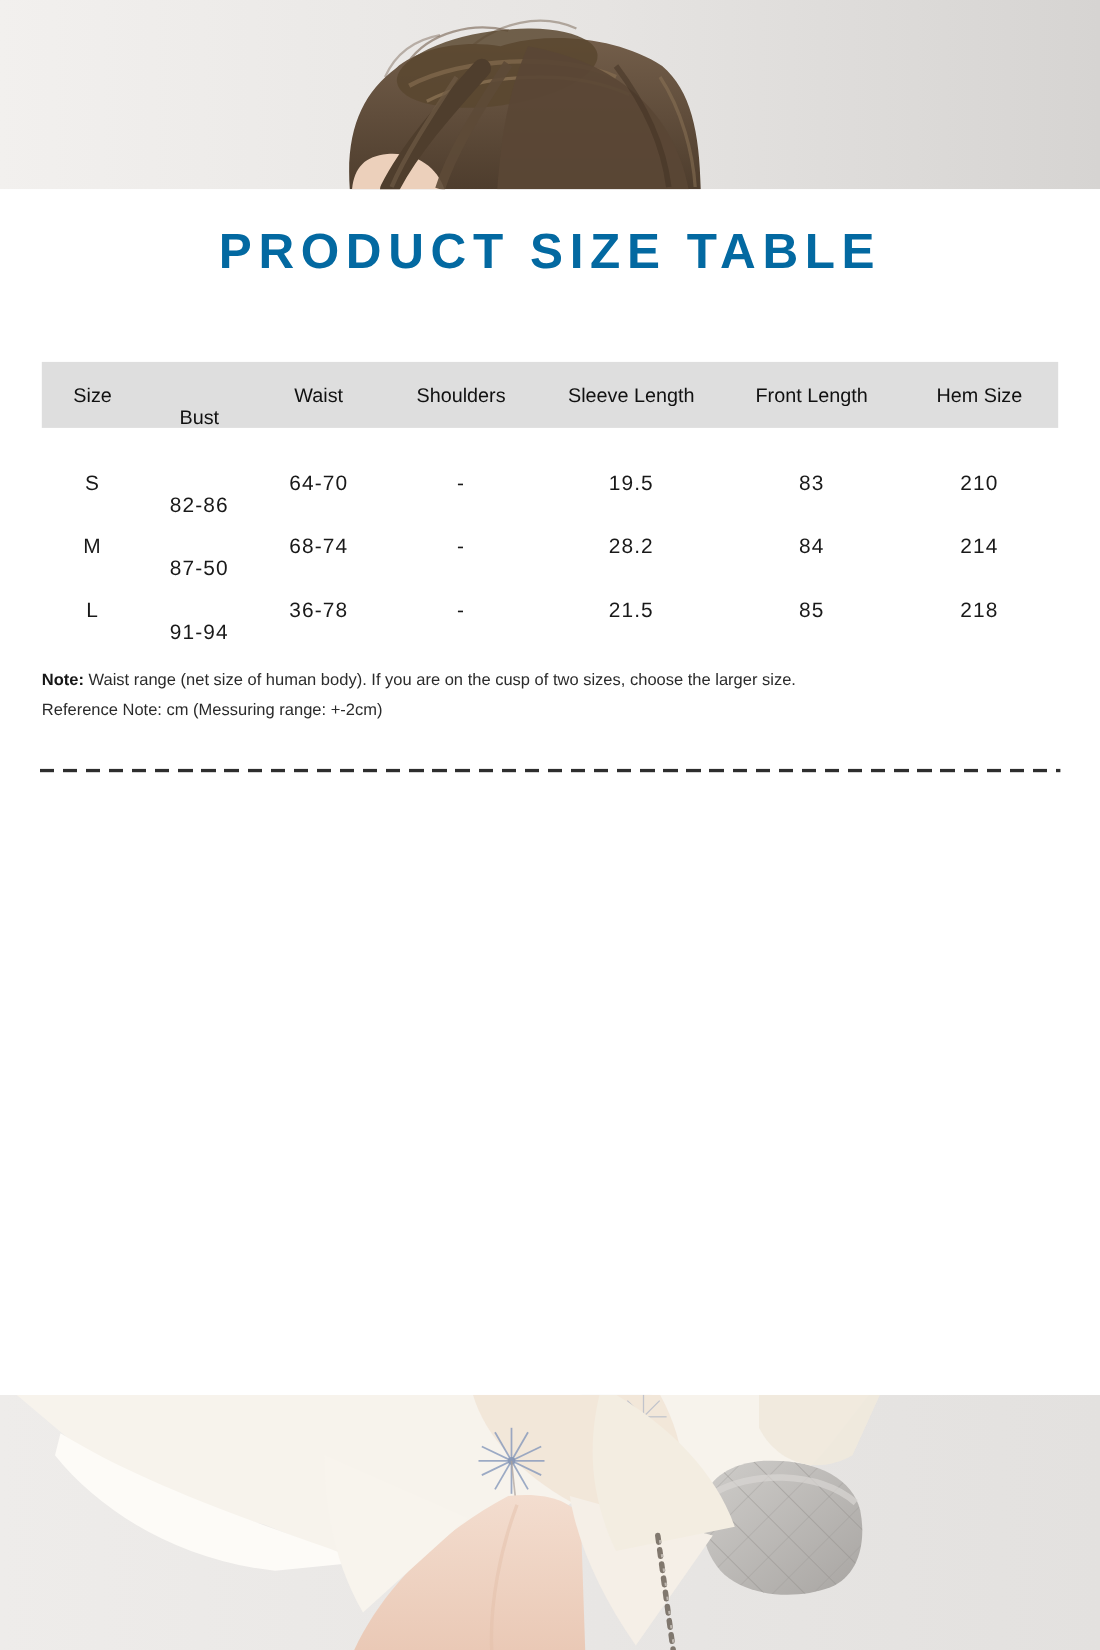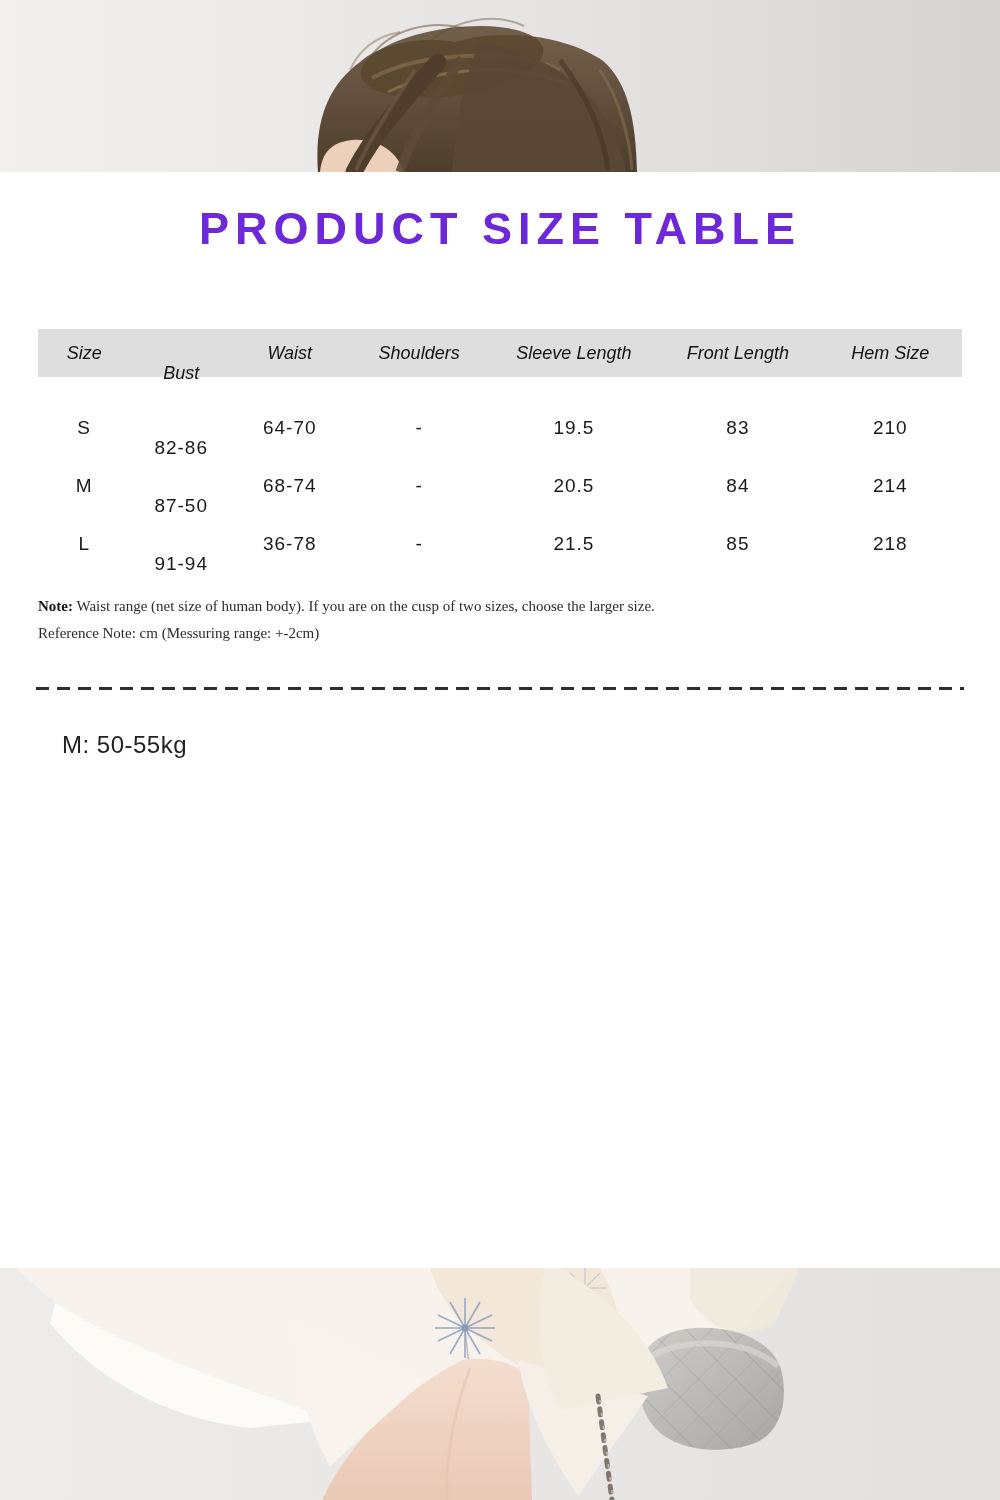--- a/index.html
+++ b/index.html
@@ -17,30 +17,29 @@
   .hero-top svg{display:block;}
   
   .title{
     margin:0;
     padding-top:34px;
     text-align:center;
     font-size:45px;
     line-height:1;
     font-weight:bold;
     letter-spacing:6px;
-    color:#6d28d9;
+    color:#0369a1;
   }
   
   .size-table{margin:78px 38px 0 38px;}
   .thead{
     display:flex;
     align-items:center;
-    height:48px;
+    height:60px;
     background:#dedede;
-    font-style:italic;
   }
   .tr{display:flex;align-items:center;height:58px;}
   .tbody{padding-top:22px;}
   .th,.td{
     text-align:center;
     white-space:nowrap;
   }
   .th{font-size:18px;color:#111;}
   .td{font-size:19px;color:#191919;letter-spacing:1px;}
   .c0{width:10%;}
@@ -50,21 +49,20 @@
   .c4{width:18%;}
   .c5{width:17.5%;}
   .c6{width:15.5%;}
   
   .notes{margin:20px 38px 0 38px;}
   .note-line{
     margin:0;
     font-size:15px;
     line-height:27px;
     color:#2b2b2b;
-    font-family:Liberation Serif, serif;
   }
   .note-line .bold{font-weight:bold;color:#161616;}
   
   .divider{
     margin:40px 36px 0 36px;
     height:3px;
     background:repeating-linear-gradient(90deg,#2e2e2e 0 13px,transparent 13px 21px);
   }
   
   .guide{
@@ -158,21 +156,21 @@
         <div class="td c3">-</div>
         <div class="td c4">19.5</div>
         <div class="td c5">83</div>
         <div class="td c6">210</div>
       </div>
       <div class="tr">
         <div class="td c0">M</div>
         <div class="td c1">87-50</div>
         <div class="td c2">68-74</div>
         <div class="td c3">-</div>
-        <div class="td c4">20.5</div>
+        <div class="td c4">28.2</div>
         <div class="td c5">84</div>
         <div class="td c6">214</div>
       </div>
       <div class="tr">
         <div class="td c0">L</div>
         <div class="td c1">91-94</div>
         <div class="td c2">36-78</div>
         <div class="td c3">-</div>
         <div class="td c4">21.5</div>
         <div class="td c5">85</div>
@@ -183,21 +181,20 @@
 
   <div class="notes">
     <p class="note-line"><span class="bold">Note:</span><span> Waist range (net size of human body). If you are on the cusp of two sizes, choose the larger size.</span></p>
     <p class="note-line">Reference Note: cm (Messuring range: +-2cm)</p>
   </div>
 
   <div class="divider"></div>
 
 
   <ul class="weights">
-    <li>M: 50-55kg</li>
   </ul>
 
   <div class="hero-bottom">
     <svg width="1000" height="232" viewBox="0 0 1000 232">
       <defs>
         <linearGradient id="bgB" x1="0" y1="0" x2="1" y2="0">
           <stop offset="0" stop-color="#eeecea"></stop>
           <stop offset="1" stop-color="#e3e1df"></stop>
         </linearGradient>
         <linearGradient id="legG" x1="0" y1="0" x2="0" y2="1">

